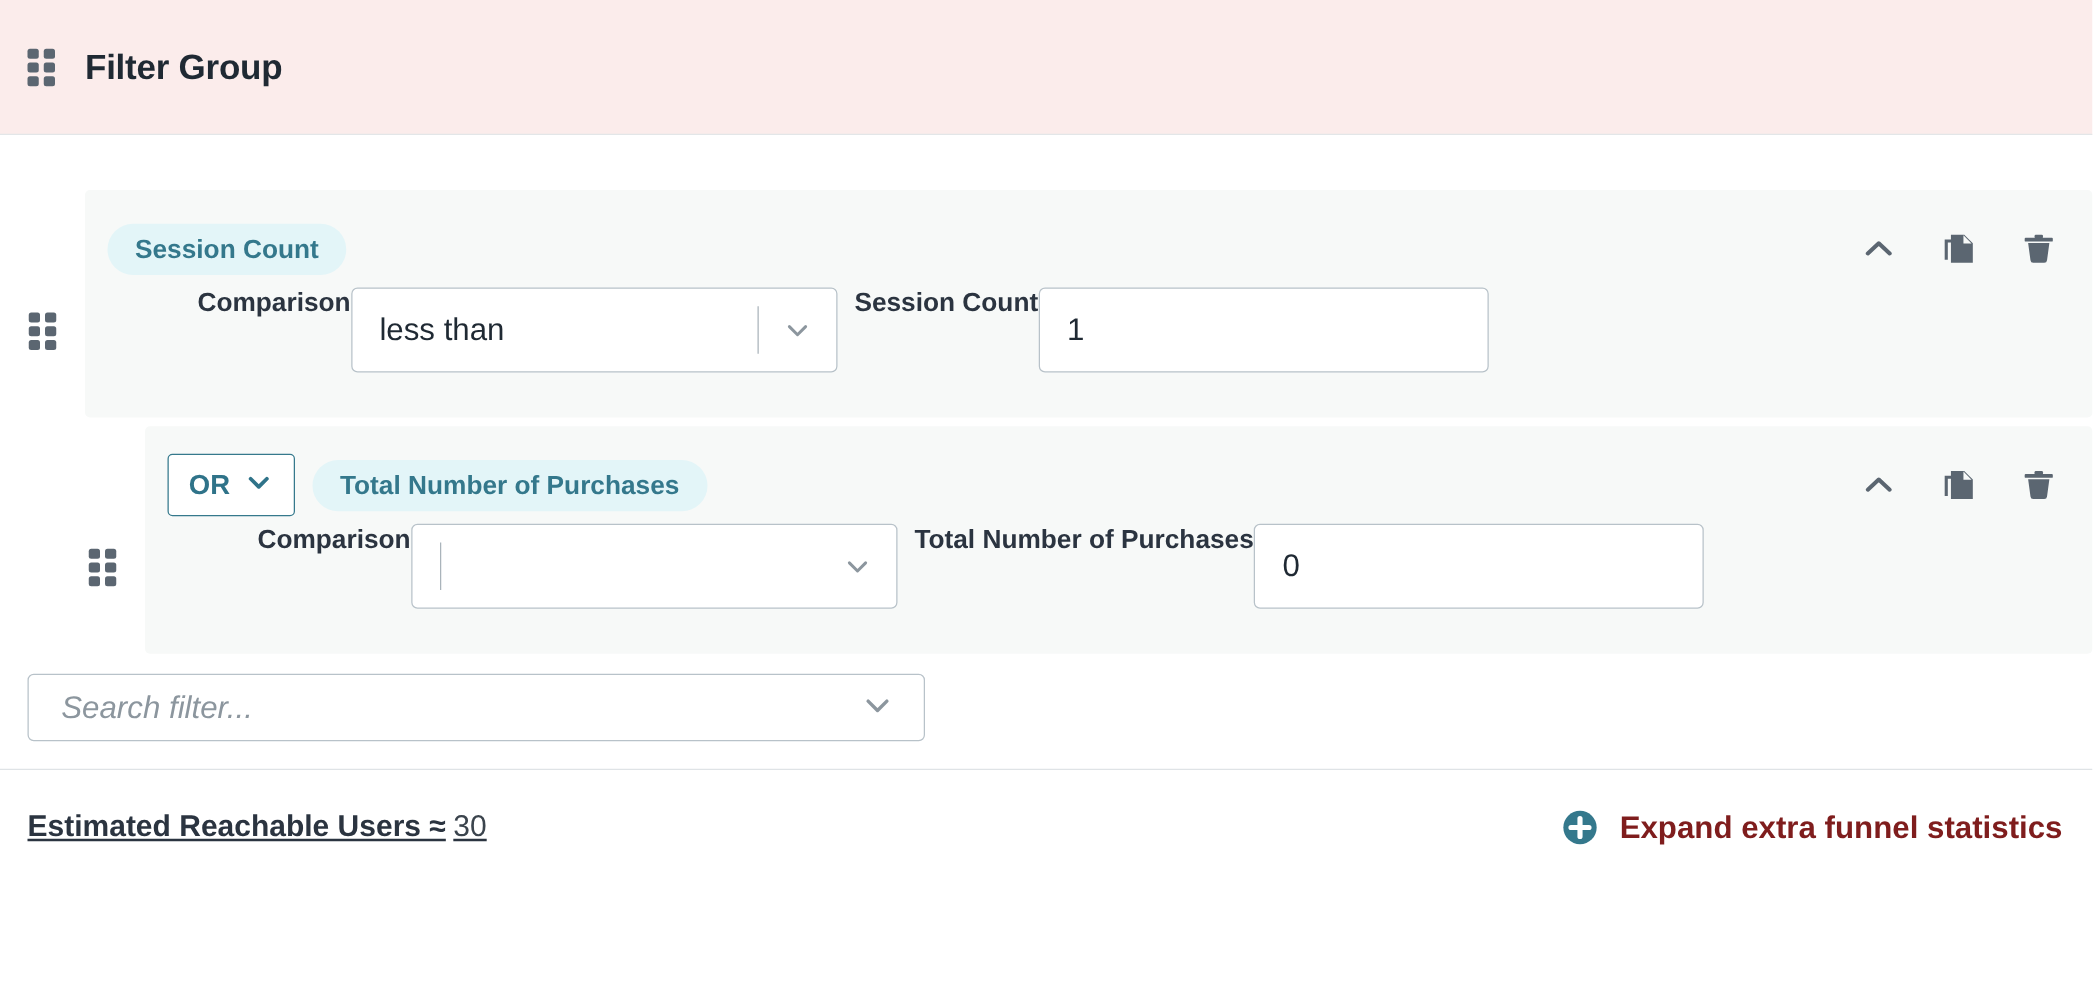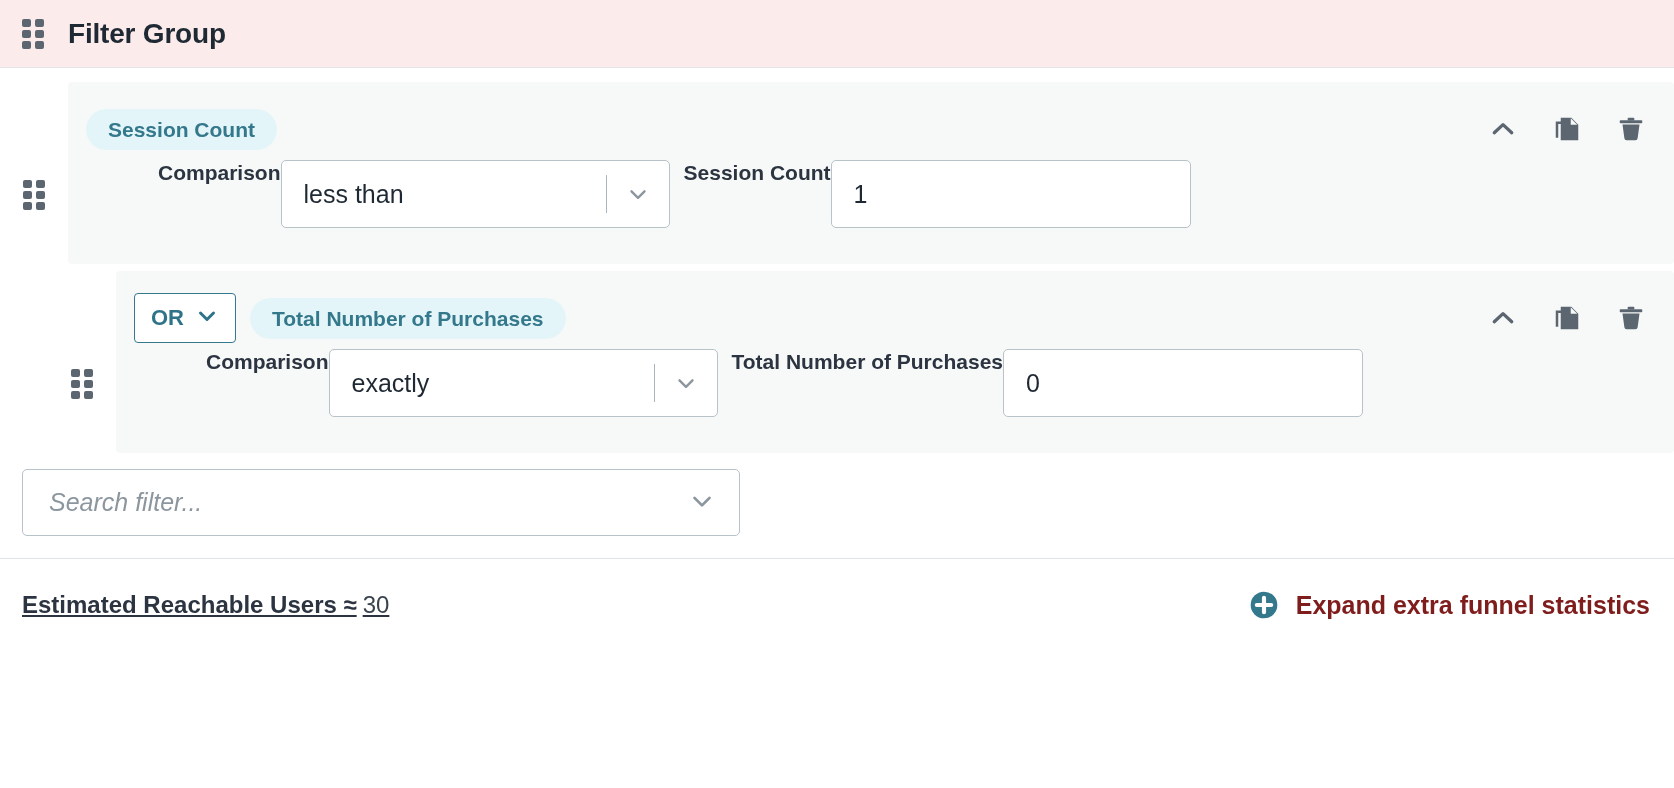--- a/index.html
+++ b/index.html
@@ -11,21 +11,21 @@
     width: 1674px;
     height: 788px;
     font-family: "Liberation Sans", sans-serif;
     color: #2b3440;
     overflow: hidden;
     position: relative;
   }
 
   
   .group-header {
-    height: 68px;
+    height: 108px;
     background: #fbeceb;
     border-bottom: 1px solid #e3e6e8;
     display: flex;
     align-items: center;
     padding-left: 22px;
     box-sizing: border-box;
   }
   .drag-handle {
     display: grid;
     grid-template-columns: 9px 9px;
@@ -43,21 +43,21 @@
   .group-title {
     font-size: 28px;
     font-weight: bold;
     color: #1f2933;
     margin-left: 24px;
     letter-spacing: -0.2px;
   }
 
   
   .filters {
-    padding-top: 14px;
+    padding-top: 44px;
   }
   .filter-row {
     position: relative;
     display: flex;
     align-items: flex-start;
   }
   .filter-row + .filter-row { margin-top: 7px; margin-left: 48px; }
 
   .row-handle {
     width: 68px;
@@ -185,21 +185,21 @@
     width: 360px;
     padding-left: 22px;
   }
 
   
   .search-wrap {
     padding: 16px 0 0 22px;
   }
   .search-box {
     width: 718px;
-    height: 67px;
+    height: 54px;
     box-sizing: border-box;
     background: #ffffff;
     border: 1px solid #b8c2c9;
     border-radius: 5px;
     display: flex;
     align-items: center;
     padding: 0 22px 0 26px;
     cursor: pointer;
   }
   .search-placeholder {
@@ -364,21 +364,20 @@
               <path d="M5.2 8.3 h13.6 l-1.5 11.1 a1.8 1.8 0 0 1 -1.8 1.6 H8.5 a1.8 1.8 0 0 1 -1.8 -1.6 Z" fill="#5b6671"></path>
             </svg>
           </div>
         </div>
       </div>
 
       <div class="card-fields">
         <div class="field">
           <div class="field-label">Comparison</div>
           <div class="select-box">
-            <span class="select-value">exactly</span>
             <span class="select-sep"></span>
             <span class="select-arrow">
               <svg width="26" height="26" viewBox="0 0 24 24" fill="none">
                 <path d="M6 9.5 L12 15.5 L18 9.5" stroke="#8c969e" stroke-width="2.2" stroke-linecap="round" stroke-linejoin="round"></path>
               </svg>
             </span>
           </div>
         </div>
 
         <div class="field">

